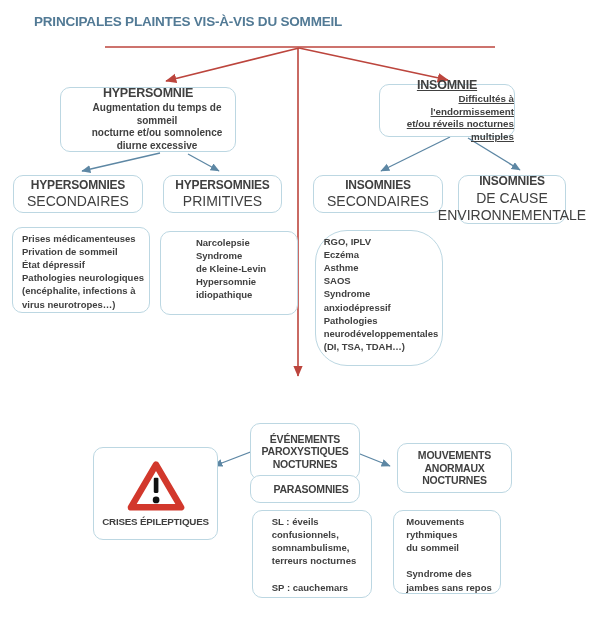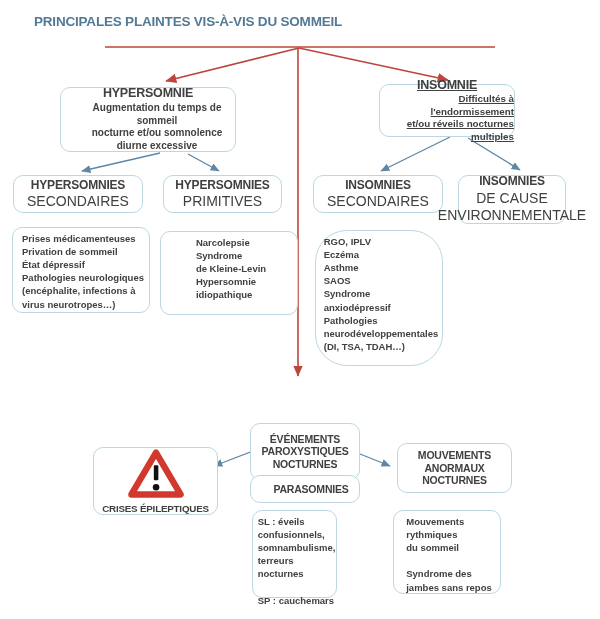--- a/index.html
+++ b/index.html
@@ -130,34 +130,34 @@
 neurodéveloppementales
 (DI, TSA, TDAH…)</div>
   </div>
 
   <div class="node" style="left:250px; top:380px; width:110px; height:57px;margin-top:43px;">
     <div class="heading" style="font-size:10.5px;">ÉVÉNEMENTS
 PAROXYSTIQUES
 NOCTURNES</div>
   </div>
 
-  <div class="node" style="left:93px; top:447px; width:125px; height:68px; justify-content:center;">
+  <div class="node" style="left:93px; top:447px; width:125px; height:93px; justify-content:center;">
     <svg class="warn-icon" width="62" height="52" viewBox="0 0 64 56" xmlns="http://www.w3.org/2000/svg">
       <path d="M32 5 L59 51 L5 51 Z" fill="#ffffff" stroke="#d2382c" stroke-width="7" stroke-linejoin="round"></path>
       <rect x="29.6" y="19" width="5" height="16.5" rx="1.2" fill="#111111"></rect>
       <circle cx="32.1" cy="43" r="3.6" fill="#111111"></circle>
     </svg>
     <div class="crises-label">CRISES ÉPILEPTIQUES</div>
   </div>
 
   <div class="node" style="left:250px; top:475px; width:110px; height:28px;">
     <div class="heading" style="font-size:10.5px;margin-left:12px;">PARASOMNIES</div>
   </div>
 
-  <div class="node leaf" style="left:252px; top:510px; width:85px; height:88px;">
+  <div class="node leaf" style="left:252px; top:510px; width:120px; height:88px;">
     <div class="body">SL : éveils
 confusionnels,
 somnambulisme,
 terreurs nocturnes
 
 SP : cauchemars</div>
   </div>
 
   <div class="node" style="left:397px; top:443px; width:115px; height:50px;">
     <div class="heading" style="font-size:10.5px;">MOUVEMENTS

